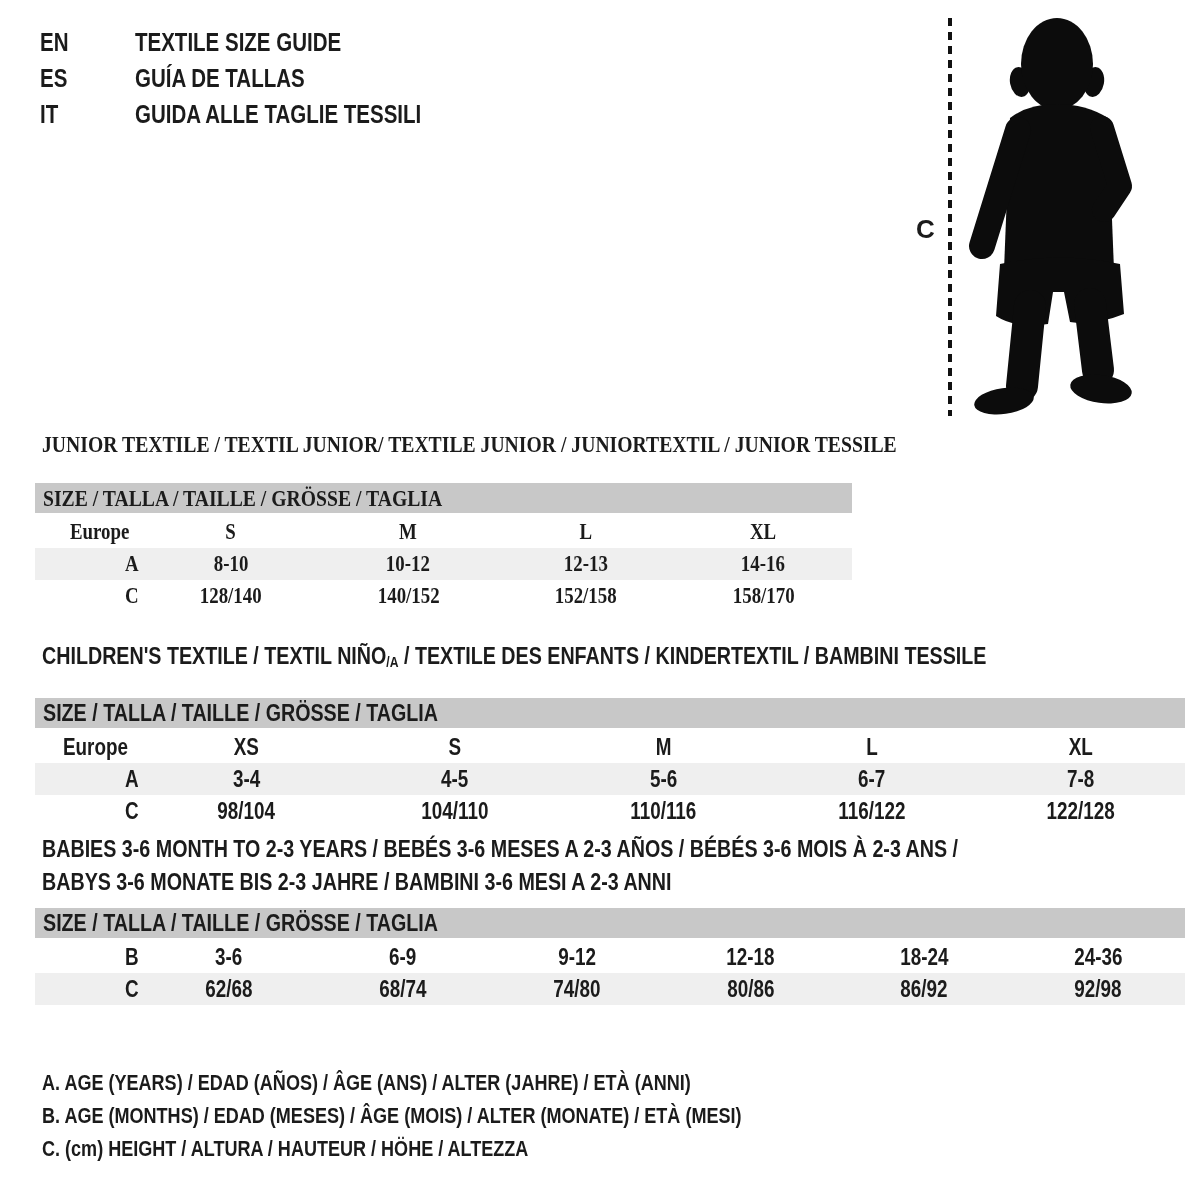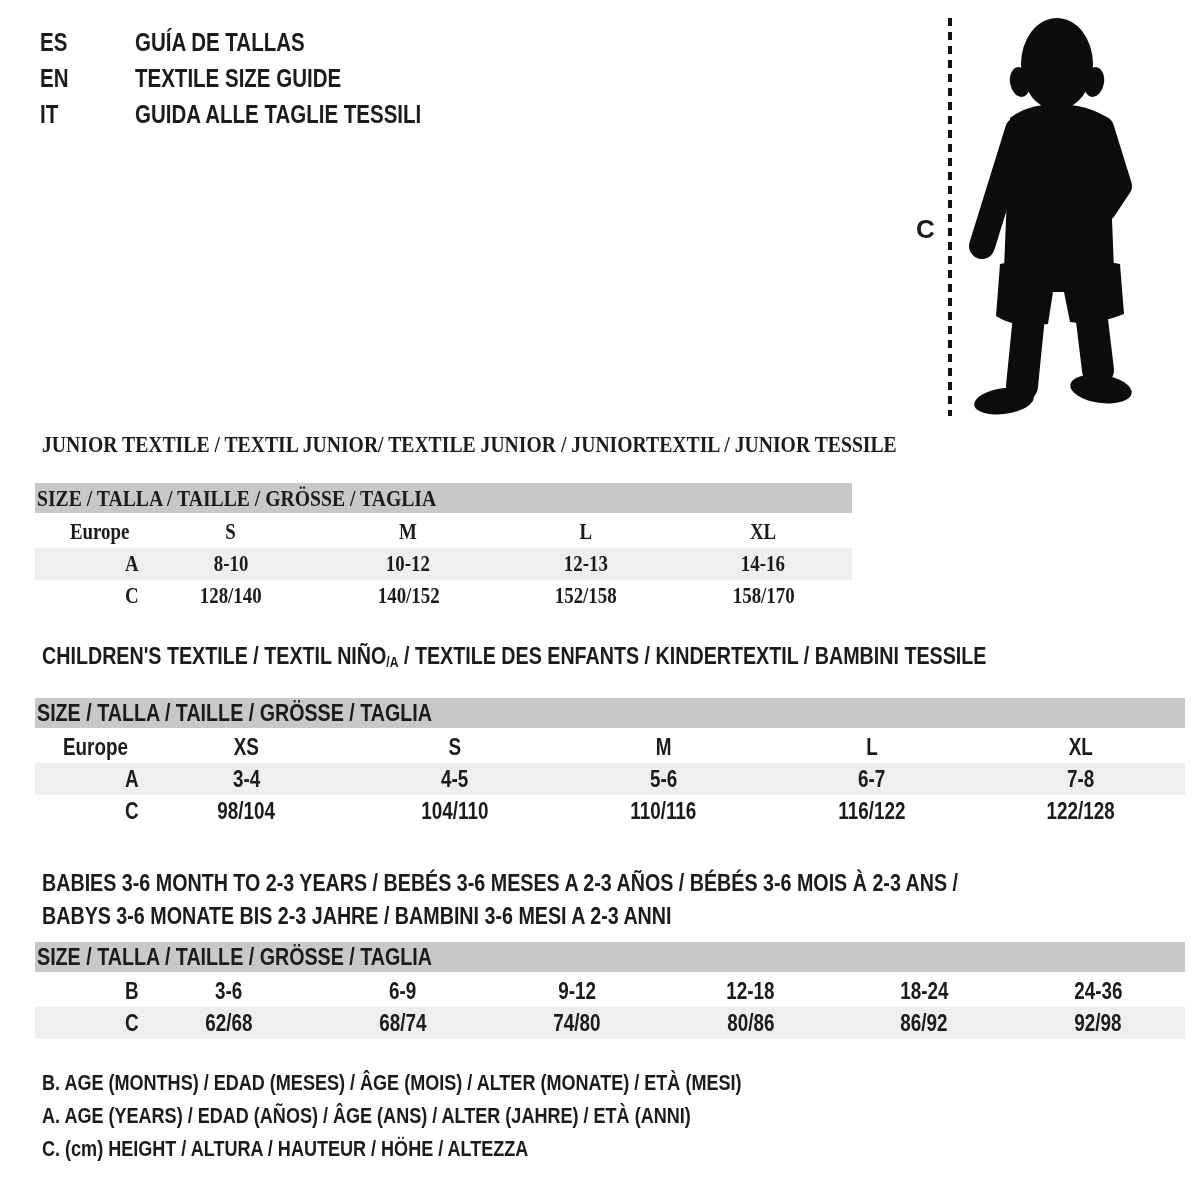--- a/index.html
+++ b/index.html
@@ -25,48 +25,48 @@
   .lang-code{width:95px;flex:0 0 95px;}
 
   
   .figure-svg{position:absolute;left:900px;top:8px;width:260px;height:420px;}
   .c-label{position:absolute;left:916px;top:214px;font-size:26px;}
 
   
   .section{position:absolute;left:35px;}
   #section-junior{top:428px;width:817px;font-family:Liberation Serif, serif;}
   #section-children{top:639px;width:1150px;}
-  #section-babies{top:866px;width:1150px;}
+  #section-babies{top:832px;width:1150px;}
   .section-title{margin:0 0 0 7px;font-size:24px;line-height:33px;}
   .subscript{font-size:0.62em;vertical-align:-0.22em;}
   #section-junior  .size-table{margin-top:22px;}
   #section-children .size-table{margin-top:19px;}
   #section-babies   .size-table{margin-top:10px;}
 
-  .band{height:30px;background:var(--band);display:flex;align-items:center;padding-left:2px;font-size:24px;margin-bottom:3px;}
+  .band{height:30px;background:var(--band);display:flex;align-items:center;padding-left:8px;font-size:24px;margin-bottom:3px;}
   .trow{display:flex;height:32px;align-items:center;font-size:23px;}
   .trow.shaded{background:var(--shade);}
   .lab{flex:0 0 107px;width:107px;padding-left:7px;text-align:right;}
   .cell{flex:1;text-align:center;}
 
   
   .footnotes{position:absolute;left:42px;top:1066px;}
   .footnote{height:33px;display:flex;align-items:center;font-size:22px;}
 </style>
 </head>
 <body>
 
 <header class="lang-header">
     <div class="lang-line">
+      <span class="lang-code cond">EN</span>
+      <span class="cond">TEXTILE SIZE GUIDE</span>
+    </div>
+    <div class="lang-line">
       <span class="lang-code cond">ES</span>
       <span class="cond">GUÍA DE TALLAS</span>
-    </div>
-    <div class="lang-line">
-      <span class="lang-code cond">EN</span>
-      <span class="cond">TEXTILE SIZE GUIDE</span>
     </div>
     <div class="lang-line">
       <span class="lang-code cond">IT</span>
       <span class="cond">GUIDA ALLE TAGLIE TESSILI</span>
     </div>
   </header>
 
 <svg class="figure-svg" viewBox="0 0 260 420" aria-hidden="true">
   <line x1="50" y1="10" x2="50" y2="408" stroke="#111111" stroke-width="4" stroke-dasharray="8 6"></line>
   <g transform="translate(68,10)" fill="var(--silhouette)" stroke="none">
@@ -183,21 +183,21 @@
           <span class="cell"><span class="cond center">80/86</span></span>
           <span class="cell"><span class="cond center">86/92</span></span>
           <span class="cell"><span class="cond center">92/98</span></span>
         </div>
       </div>
   </div>
 </section>
 
 <footer class="footnotes">
     <div class="footnote">
+      <span class="cond">A. AGE (YEARS) / EDAD (AÑOS) / ÂGE (ANS) / ALTER (JAHRE) / ETÀ (ANNI)</span>
+    </div>
+    <div class="footnote">
       <span class="cond">B. AGE (MONTHS) / EDAD (MESES) / ÂGE (MOIS) / ALTER (MONATE) / ETÀ (MESI)</span>
-    </div>
-    <div class="footnote">
-      <span class="cond">A. AGE (YEARS) / EDAD (AÑOS) / ÂGE (ANS) / ALTER (JAHRE) / ETÀ (ANNI)</span>
     </div>
     <div class="footnote">
       <span class="cond">C. (cm) HEIGHT / ALTURA / HAUTEUR / HÖHE / ALTEZZA</span>
     </div>
   </footer>
 
 </body></html>

